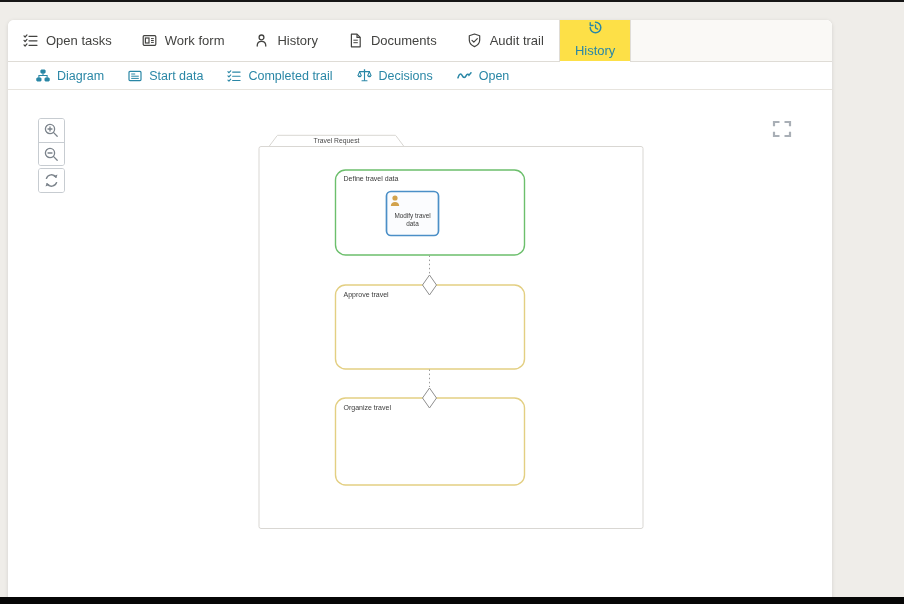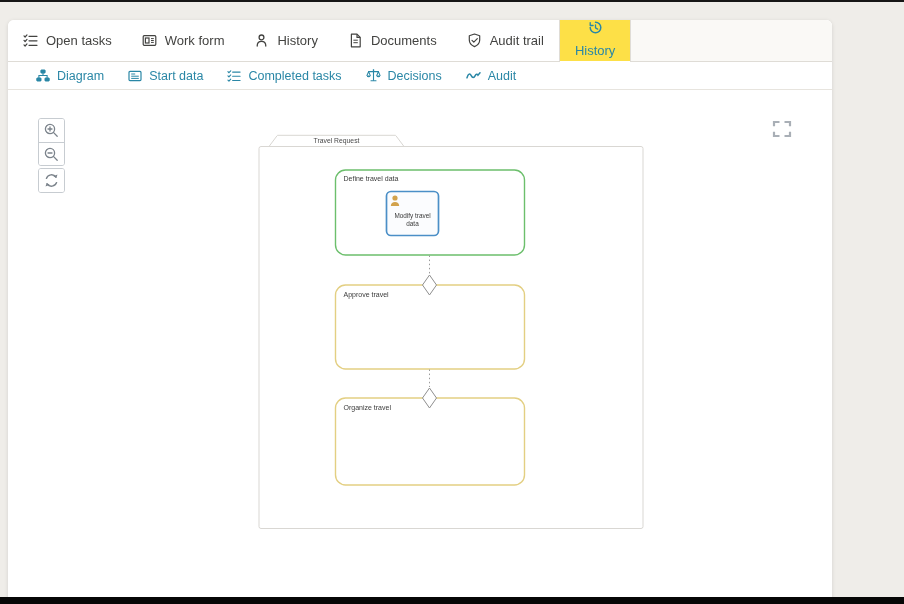--- a/index.html
+++ b/index.html
@@ -137,42 +137,42 @@
       <svg width="14" height="14" viewBox="0 0 15 15">
           <g stroke="currentColor" fill="none" stroke-width="1.2" stroke-linecap="round" stroke-linejoin="round">
             <path d="M1,2.9 l1.1,1.1 L4,1.9"></path>
             <path d="M1,7.4 l1.1,1.1 L4,6.4"></path>
             <path d="M1,11.9 l1.1,1.1 L4,10.9"></path>
             <path d="M6,3.3 H14"></path>
             <path d="M6,7.8 H14"></path>
             <path d="M6,12.3 H14"></path>
           </g>
         </svg>
-      <span>Completed tasks</span>
+      <span>Completed trail</span>
     </div>
     <div class="subtab">
       <svg width="15" height="15" viewBox="0 0 15 15">
           <g stroke="currentColor" fill="none" stroke-width="1.1" stroke-linecap="round" stroke-linejoin="round">
             <path d="M7.5,2 V12.3"></path>
             <path d="M5,12.8 H10"></path>
             <path d="M2.6,3.6 H12.4"></path>
             <path d="M2.6,3.6 L1,7.4 M2.6,3.6 L4.2,7.4"></path>
             <path d="M0.7,7.4 H4.5 A1.9,1.9 0 0 1 0.7,7.4 Z" fill="currentColor" stroke="none"></path>
             <path d="M12.4,3.6 L10.8,7.4 M12.4,3.6 L14,7.4"></path>
             <path d="M10.5,7.4 H14.3 A1.9,1.9 0 0 1 10.5,7.4 Z" fill="currentColor" stroke="none"></path>
             <circle cx="7.5" cy="2" r="0.8" fill="currentColor" stroke="none"></circle>
           </g>
         </svg>
       <span>Decisions</span>
     </div>
     <div class="subtab">
       <svg width="15" height="15" viewBox="0 0 15 15">
           <path d="M1,9.8 C2.2,5.4 4,5.2 5.2,7.6 C6.4,10 8,10.2 9.2,7.6 C10,5.9 11.2,5.6 12,7.2 L14,4.8" stroke="currentColor" fill="none" stroke-width="1.5" stroke-linecap="round"></path>
         </svg>
-      <span>Audit</span>
+      <span>Open</span>
     </div>
   </div>
 
   <div class="content">
 
     <div class="zoomctrls">
       <div class="zgroup">
         <button class="zbtn">
           <svg width="17" height="17" viewBox="0 0 17 17">
               <g stroke="currentColor" fill="none" stroke-width="1.3" stroke-linecap="round">

